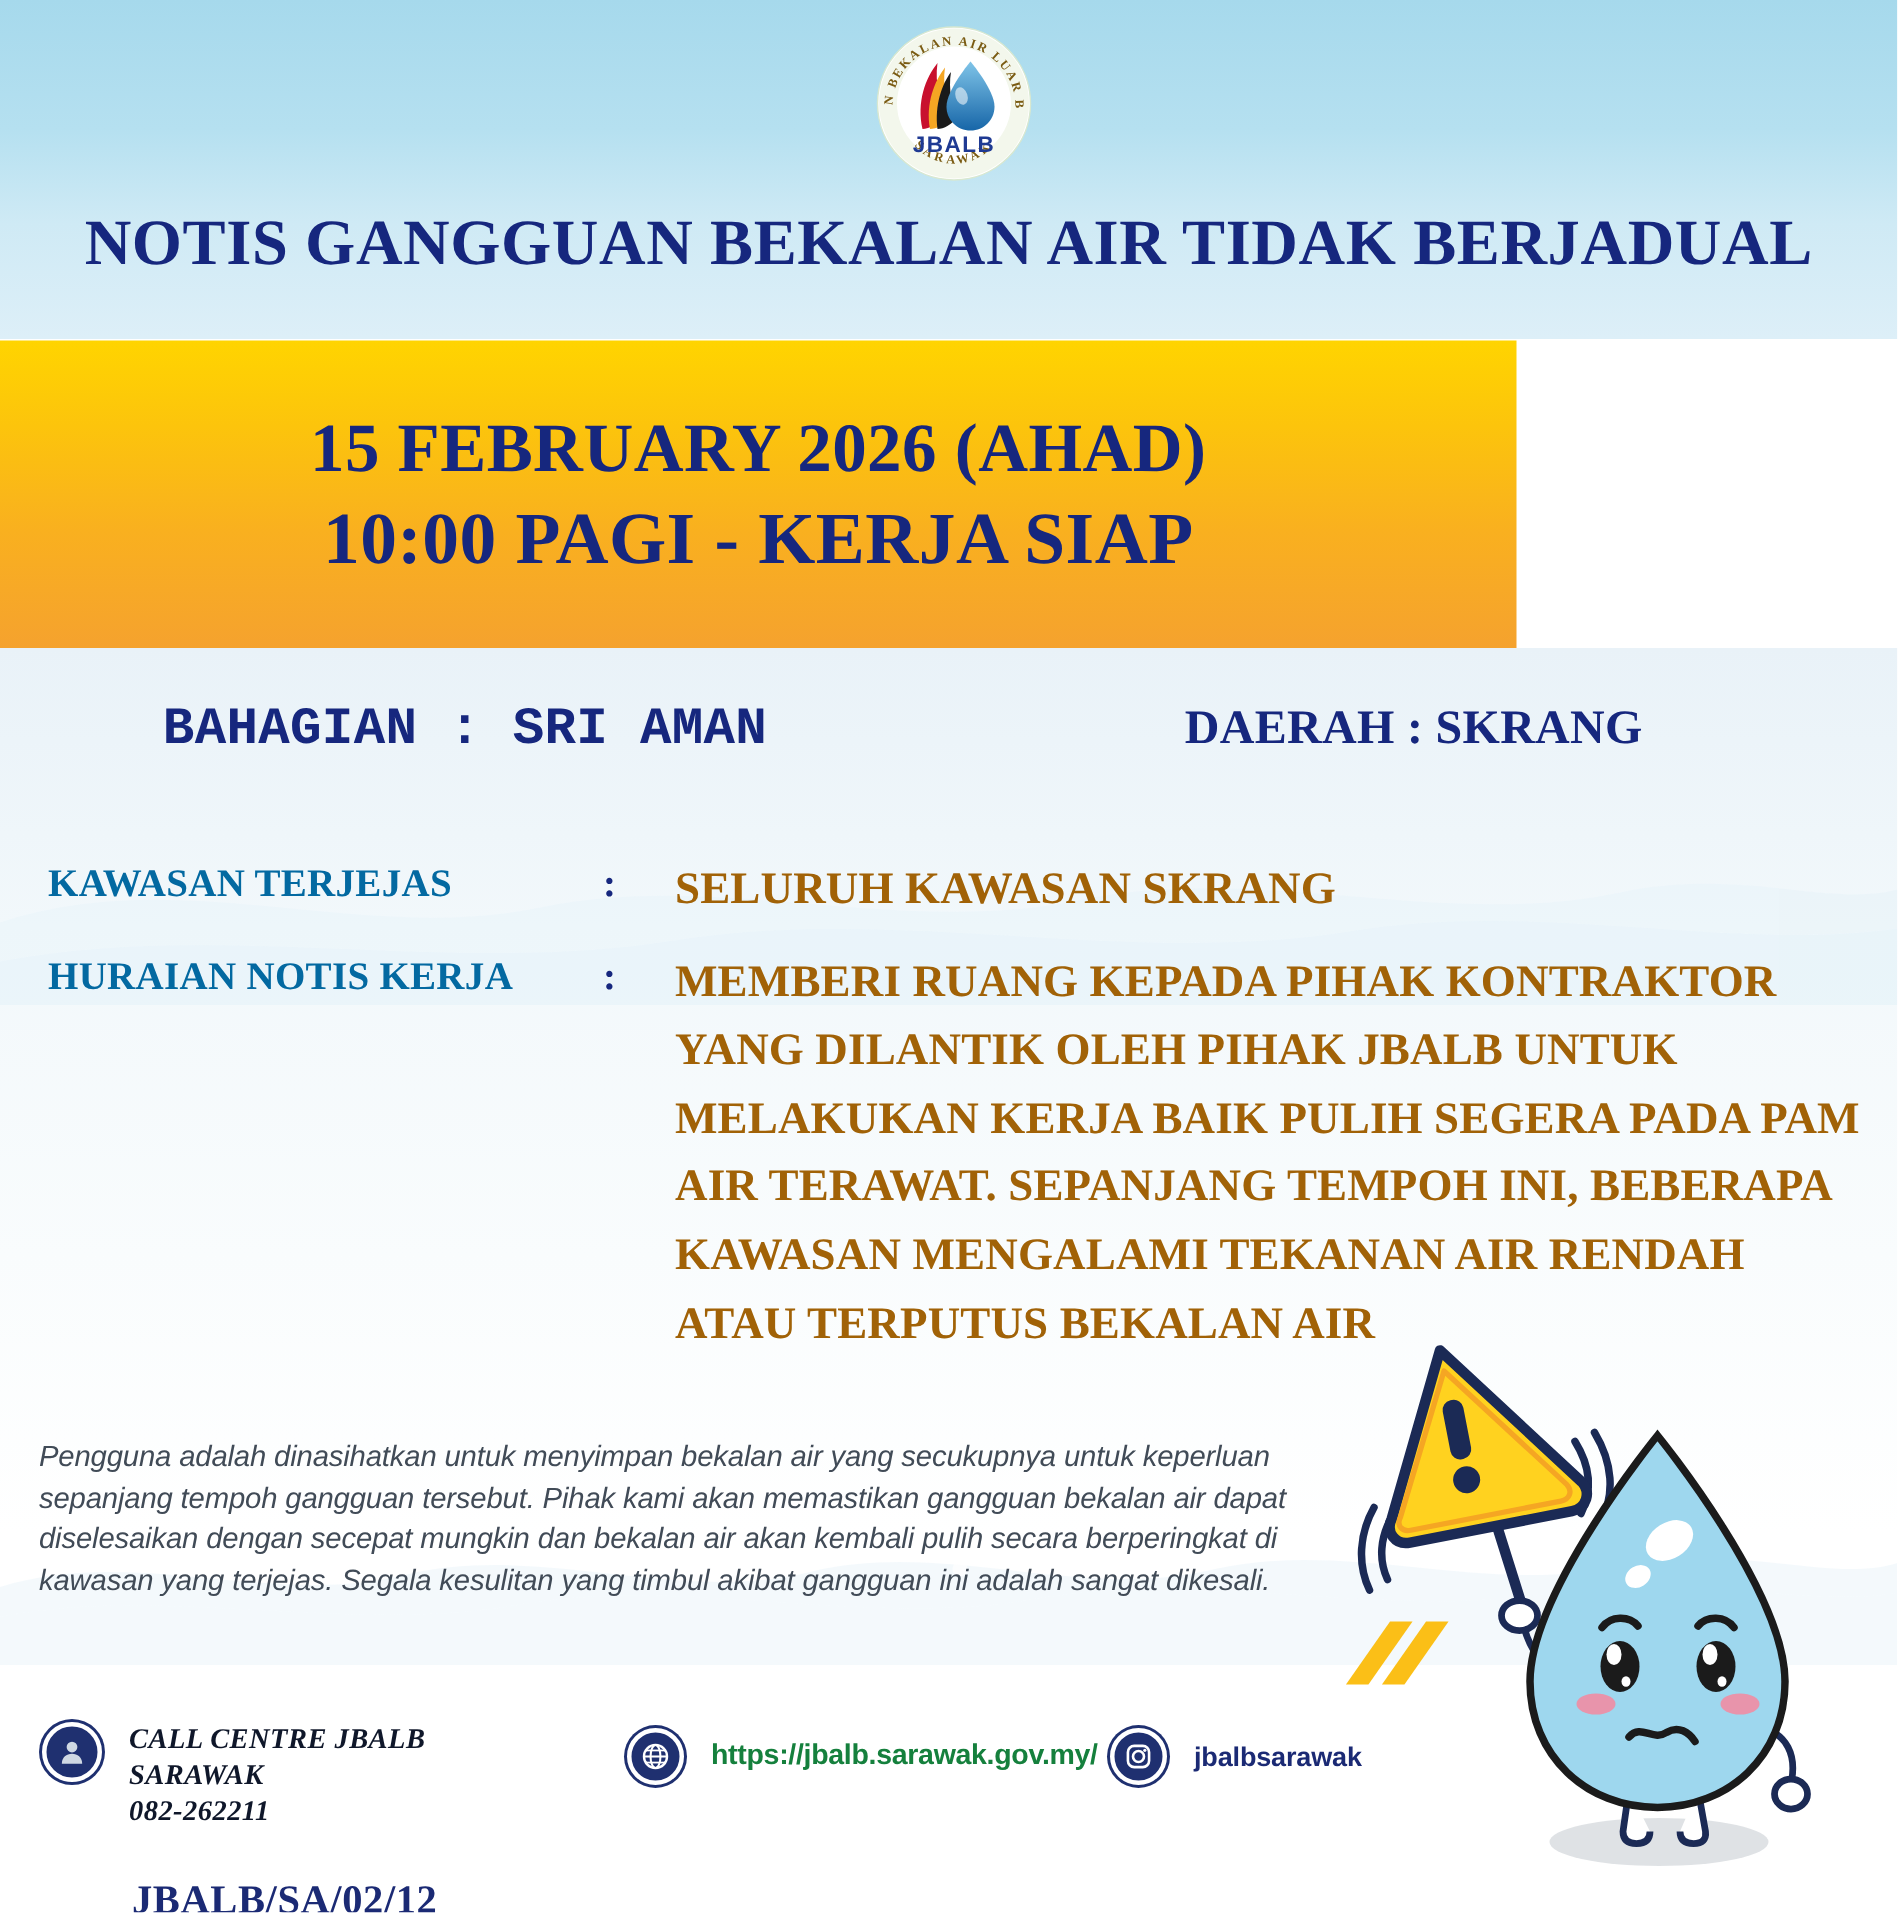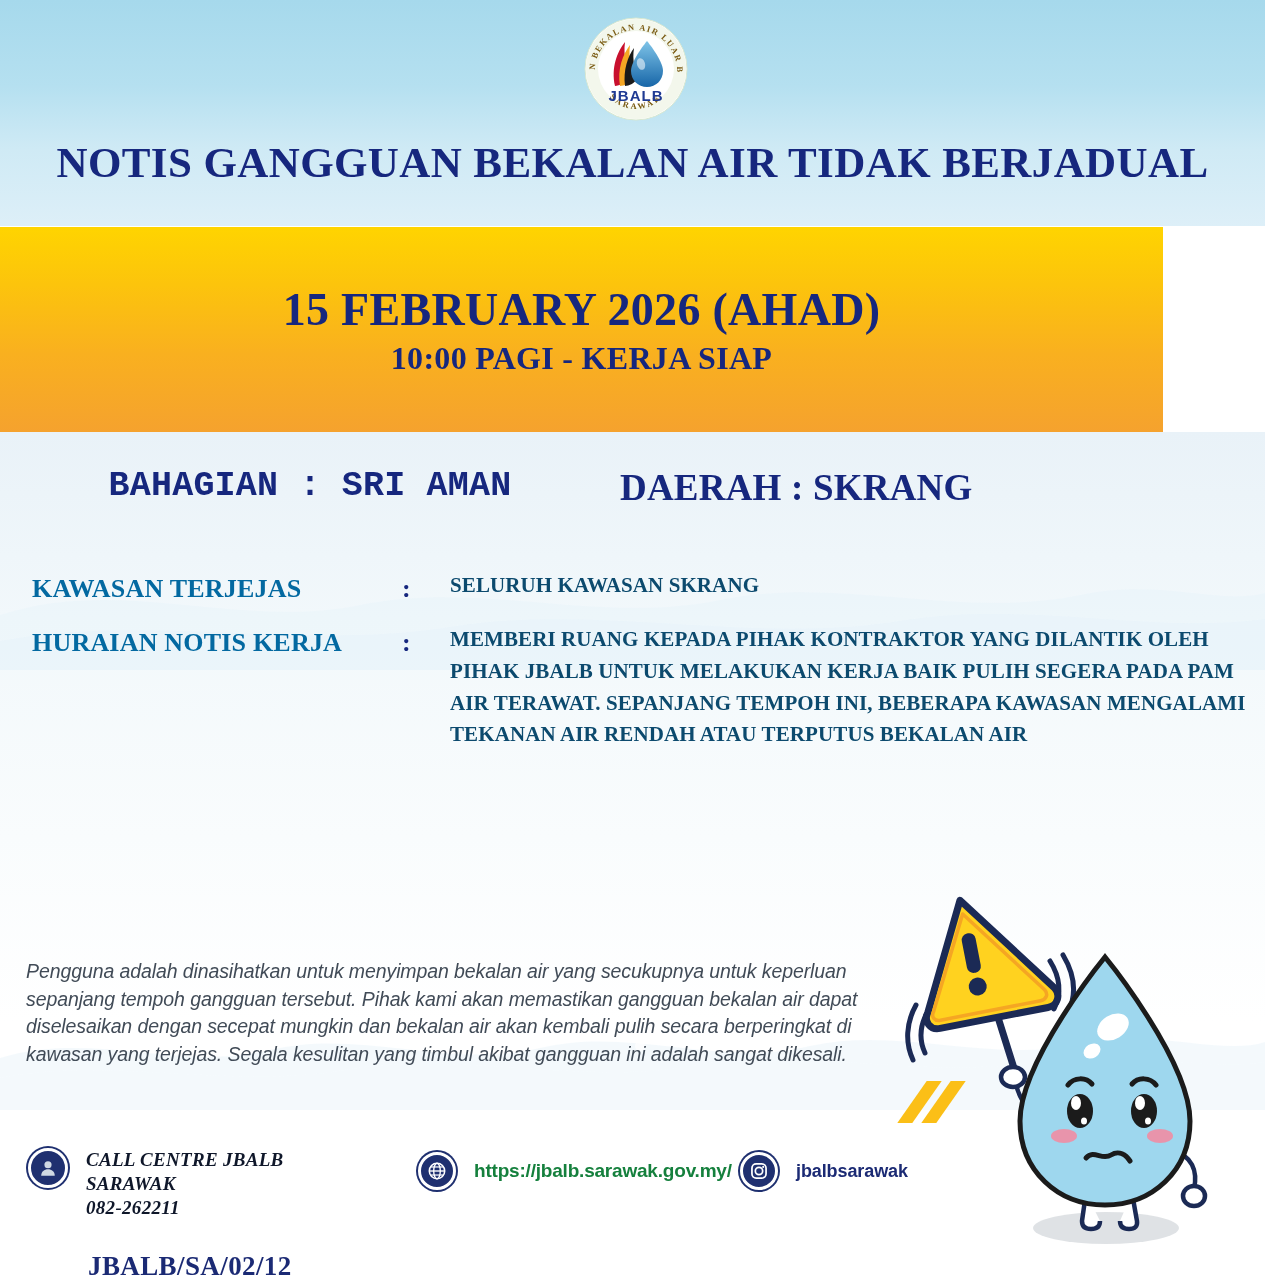--- a/index.html
+++ b/index.html
@@ -45,40 +45,40 @@
     font-size: 43px;
     letter-spacing: 0.4px;
     color: #16277e;
     white-space: nowrap;
   }
 
   
   .date-band {
     position: absolute;
     left: 0; top: 227px;
-    width: 1163px;
+    width: 1011px;
     height: 205px;
     background: linear-gradient(to bottom, #ffd400 0%, #fcc40c 28%, #f9b01f 62%, #f5a22e 100%);
     display: flex;
     flex-direction: column;
     align-items: center;
     justify-content: center;
   }
   .date-line-1 {
     font-family: "Liberation Serif", serif;
     font-weight: bold;
     font-size: 46px;
     color: #16277e;
     line-height: 1.25;
     letter-spacing: 0.3px;
   }
   .date-line-2 {
     font-family: "Liberation Serif", serif;
     font-weight: bold;
-    font-size: 32px;
+    font-size: 49px;
     color: #16277e;
     line-height: 1.25;
     letter-spacing: 0.3px;
   }
 
   
   .body-area {
     position: absolute;
     left: 0; top: 432px;
     width: 1265px;
@@ -112,24 +112,24 @@
     width: 620px;
     text-align: center;
     font-family: Liberation Mono, monospace;
     font-weight: bold;
     font-size: 35px;
     color: #16277e;
     letter-spacing: 0.2px;
   }
   .region-daerah {
     width: 645px;
-    text-align: left;
-    font-family: "Liberation Serif", serif;
-    font-weight: bold;
-    font-size: 37px;
+    text-align: center;
+    font-family: "Liberation Serif", serif;
+    font-weight: bold;
+    font-size: 32px;
     color: #16277e;
     letter-spacing: 0.2px;
   }
 
   
   .detail-table {
     position: absolute;
     left: 32px; top: 570px;
     width: 1215px;
   }
@@ -148,22 +148,22 @@
     font-family: "Liberation Serif", serif;
     font-weight: bold;
     font-size: 26px;
     color: #16277e;
     line-height: 1.45;
   }
   .detail-value {
     flex: 1;
     font-family: "Liberation Serif", serif;
     font-weight: bold;
-    font-size: 21px;
-    color: #0c4a6e;
+    font-size: 30px;
+    color: #a16207;
     line-height: 1.52;
     letter-spacing: 0.1px;
   }
   .row-gap { height: 16px; }
 
   
   .advisory {
     position: absolute;
     left: 26px; top: 958px;
     width: 870px;

